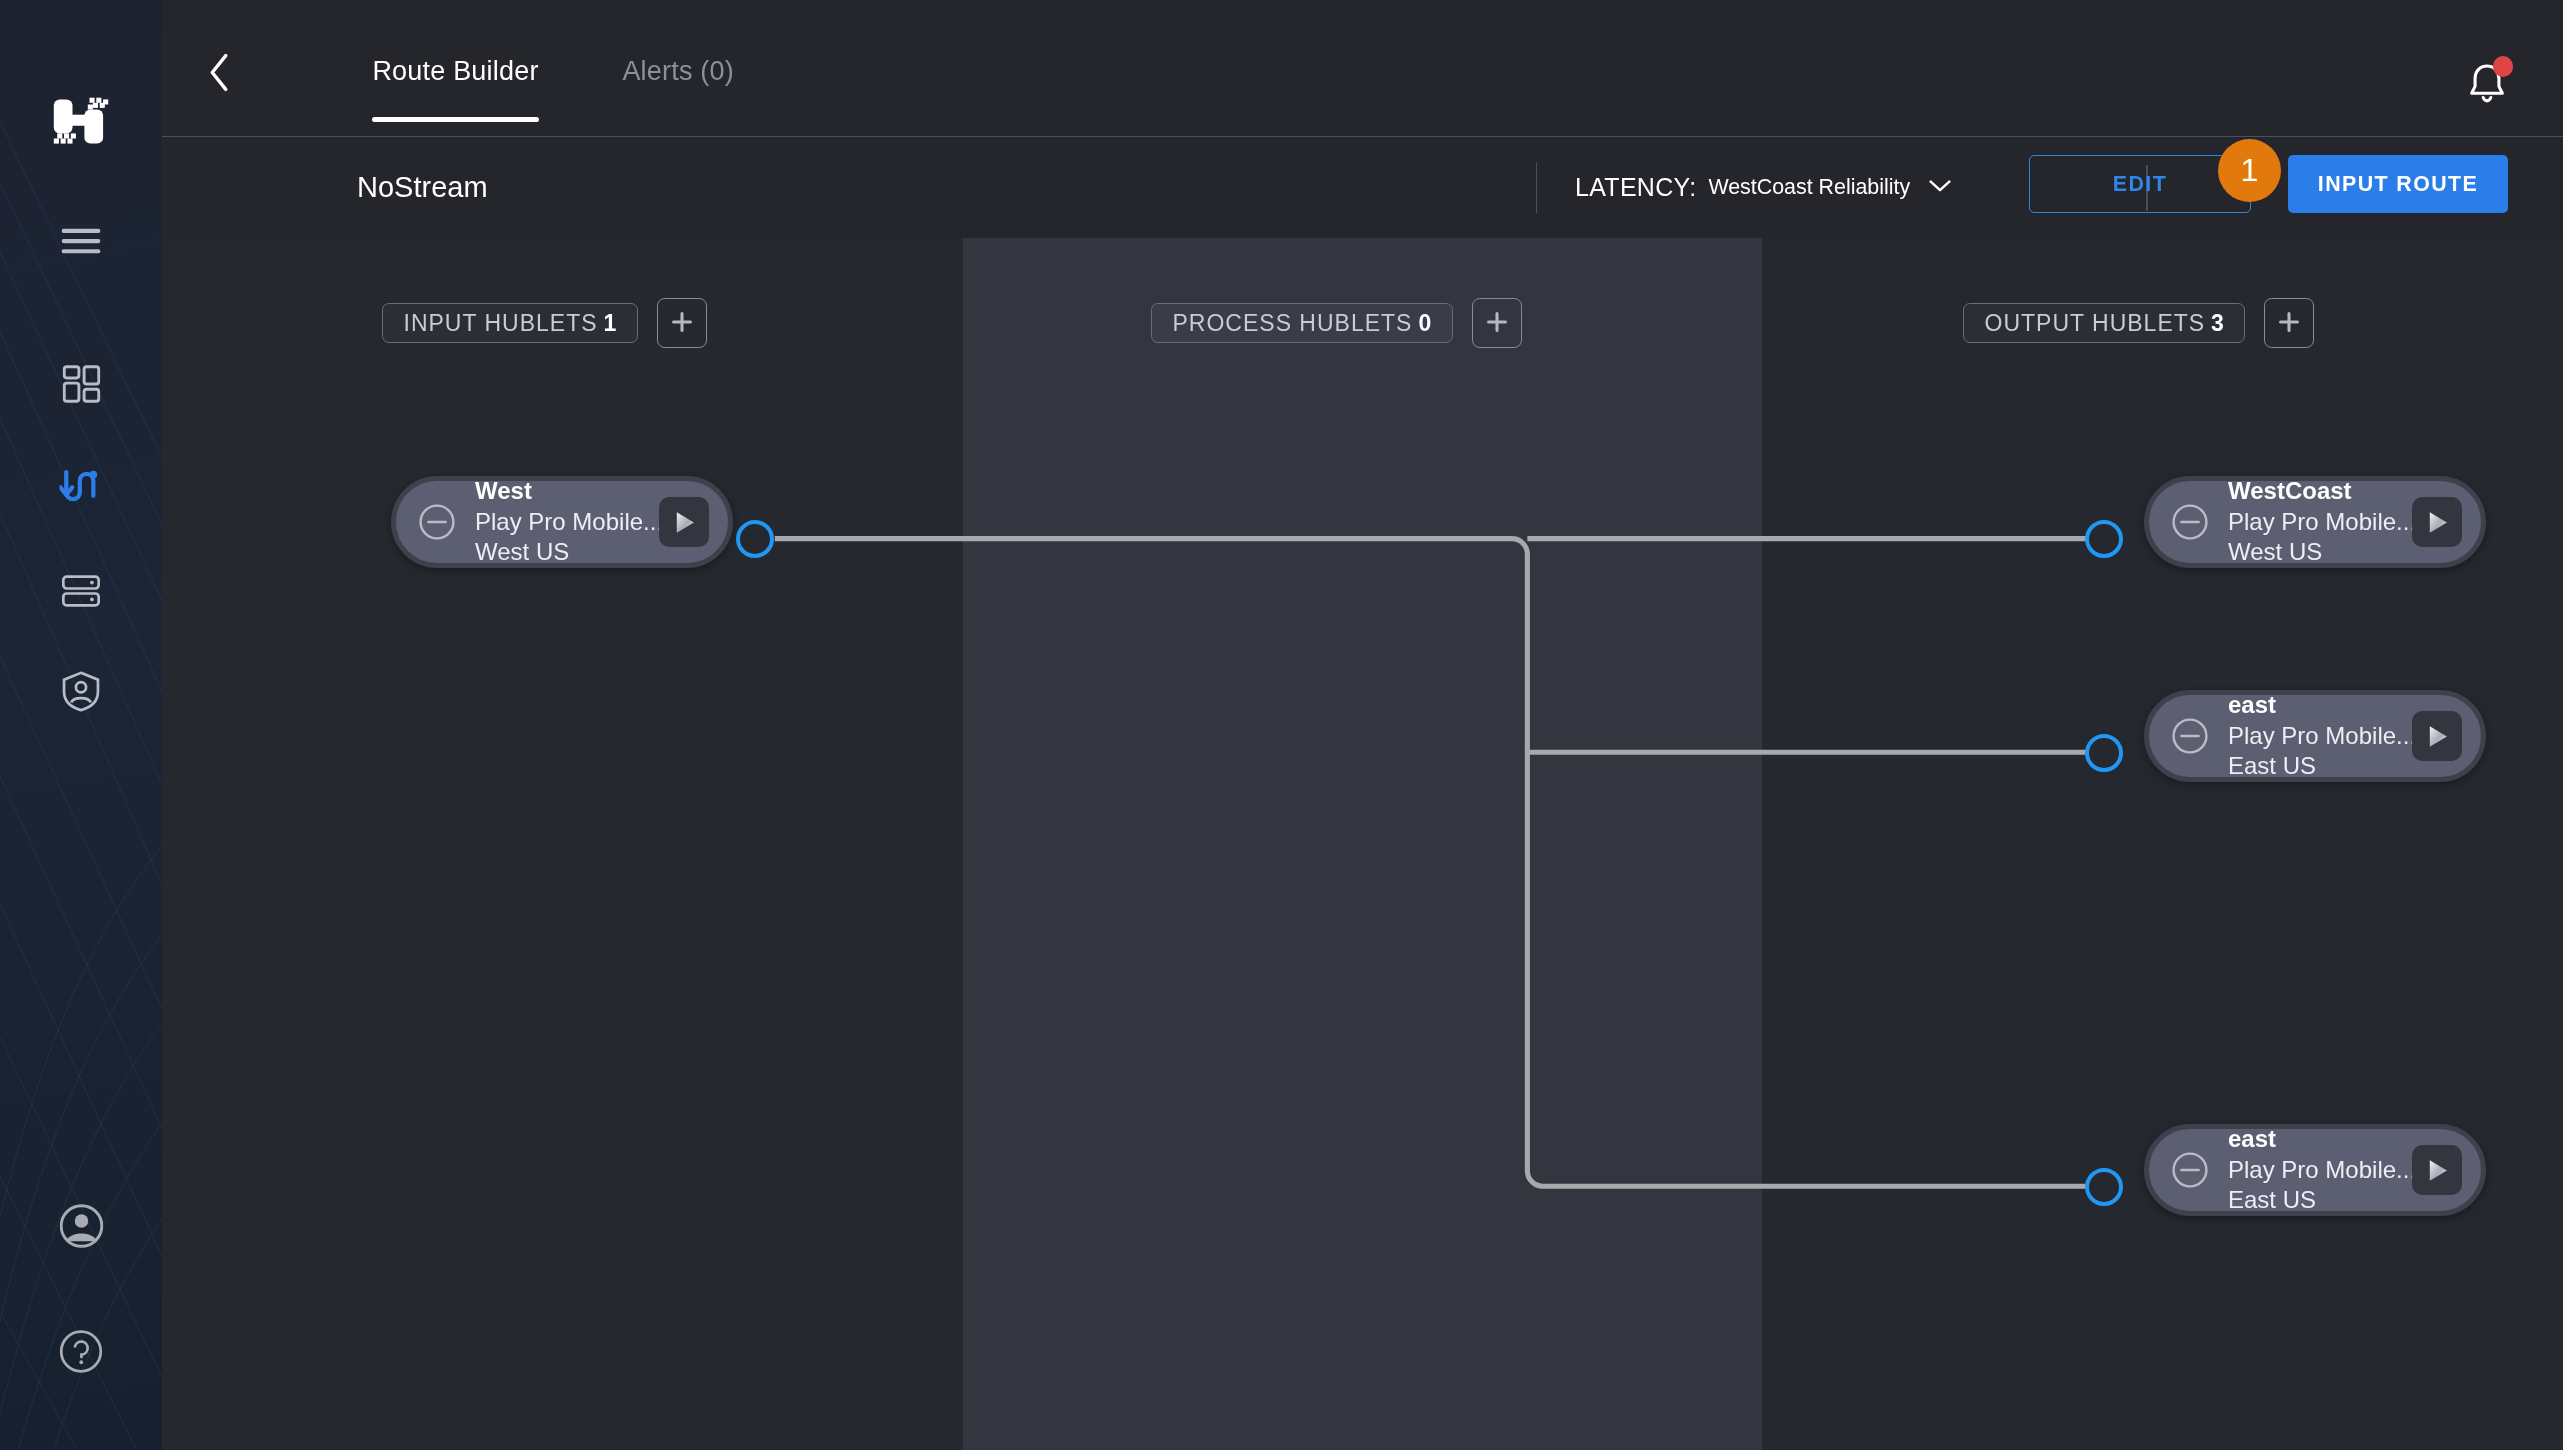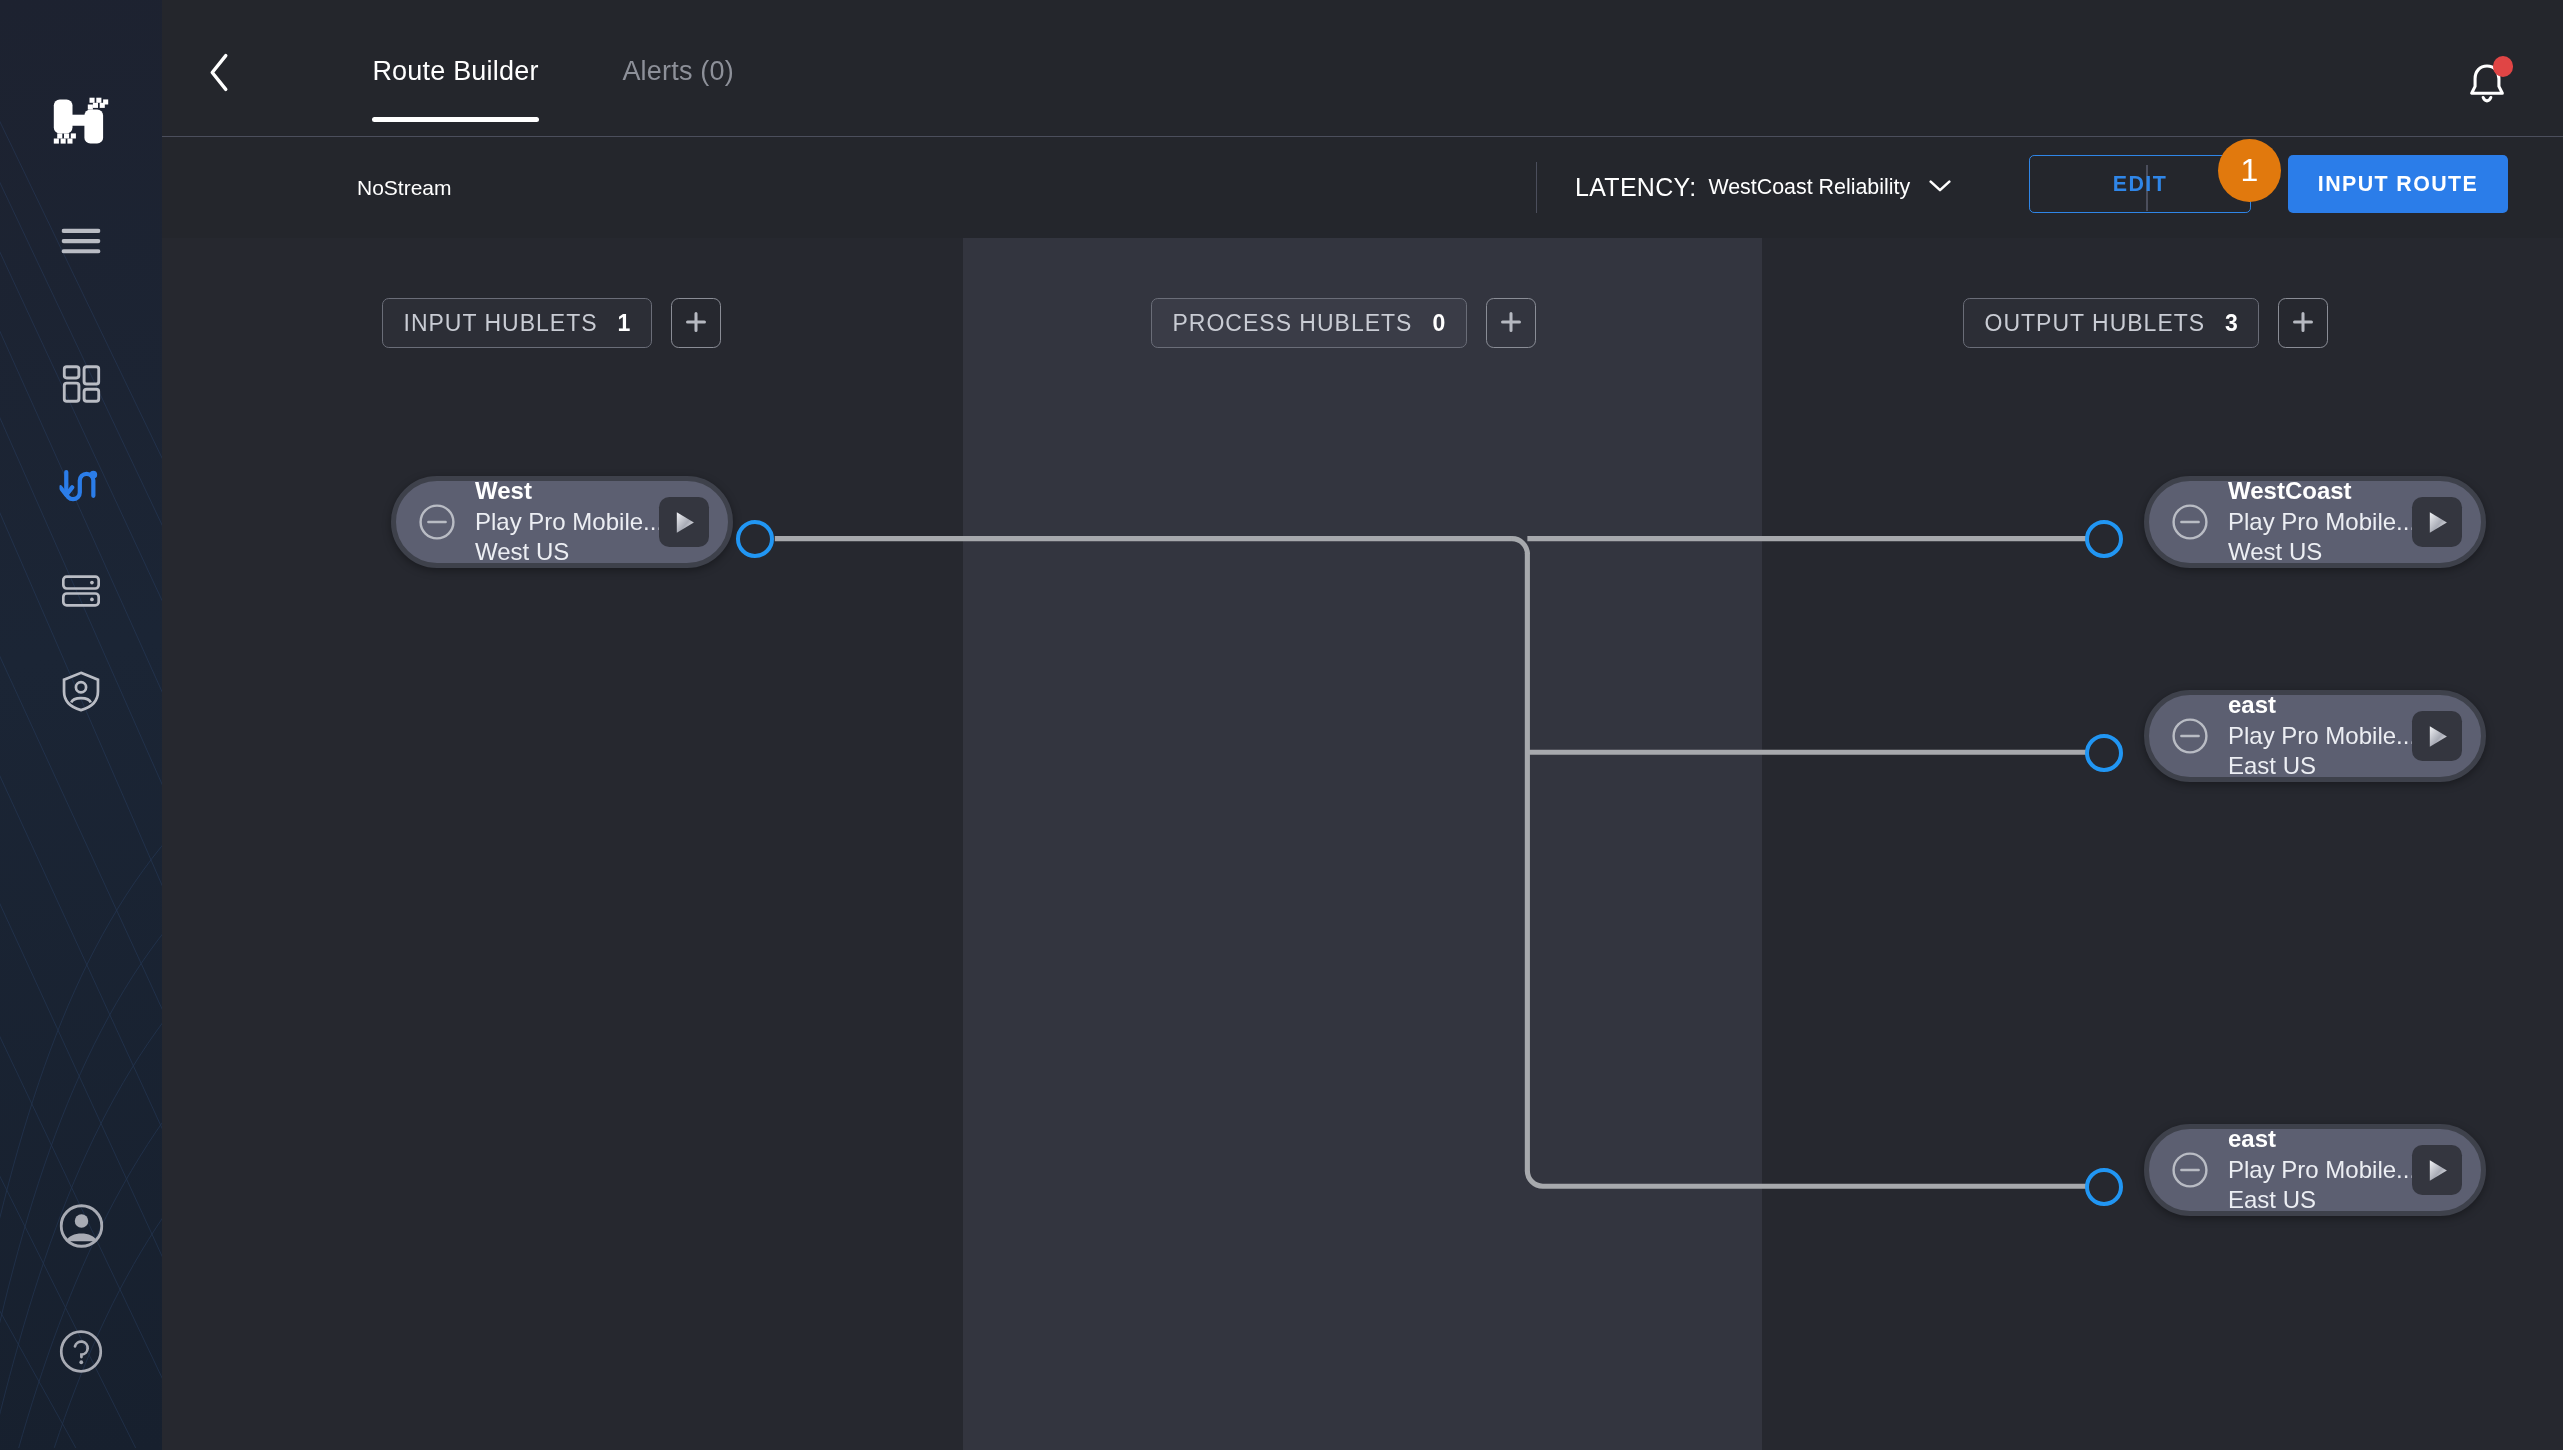--- a/index.html
+++ b/index.html
@@ -61,21 +61,21 @@
     border-radius:50%; background:#e04545;
   }
 
   
   #subbar {
     position:absolute; left:162px; top:137px; width:2401px; height:101px;
     background:#24262c;
   }
   #stream-title {
     position:absolute; left:195px; top:0; height:101px; line-height:101px;
-    font-size:21px; color:#ffffff;
+    font-size:29px; color:#ffffff;
   }
   #latency-wrap {
     position:absolute; left:1374px; top:25px; height:51px;
     display:flex; align-items:center; gap:12px;
     border-left:1.7px solid #4b4e5c; padding-left:38px; cursor:pointer;
   }
   #latency-label { font-size:25px; color:#ffffff; letter-spacing:0.3px; }
   #latency-value { font-size:21.4px; color:#ffffff; }
   #latency-caret { margin-left:6.8px; }
   #divider2 {
@@ -105,22 +105,22 @@
     position:absolute; left:162px; top:238px; width:2401px; height:1213px;
     background:#26282f;
   }
   #process-col {
     position:absolute; left:801px; top:0; width:799px; height:1213px;
     background:#33353f;
   }
 
   .col-head { position:absolute; display:flex; align-items:center; gap:19px; }
   .col-chip {
-    height:50px; padding:0 20.5px; border:1.3px solid #6a6d78; border-radius:6.8px;
-    background:#2c2e36; display:flex; align-items:center; gap:20px;
+    height:40px; padding:0 20.5px; border:1.3px solid #6a6d78; border-radius:6.8px;
+    background:#2c2e36; display:flex; align-items:center; gap:6px;
   }
   .col-chip .chip-label { font-size:23px; color:#c9ccd4; letter-spacing:1px; }
   .col-chip .chip-count { font-size:23px; color:#ffffff; font-weight:bold; }
   .add-btn {
     width:50px; height:50px; border:1.7px solid #8a8d96; border-radius:7.7px;
     background:transparent; display:flex; align-items:center; justify-content:center;
     cursor:pointer;
   }
 
   

